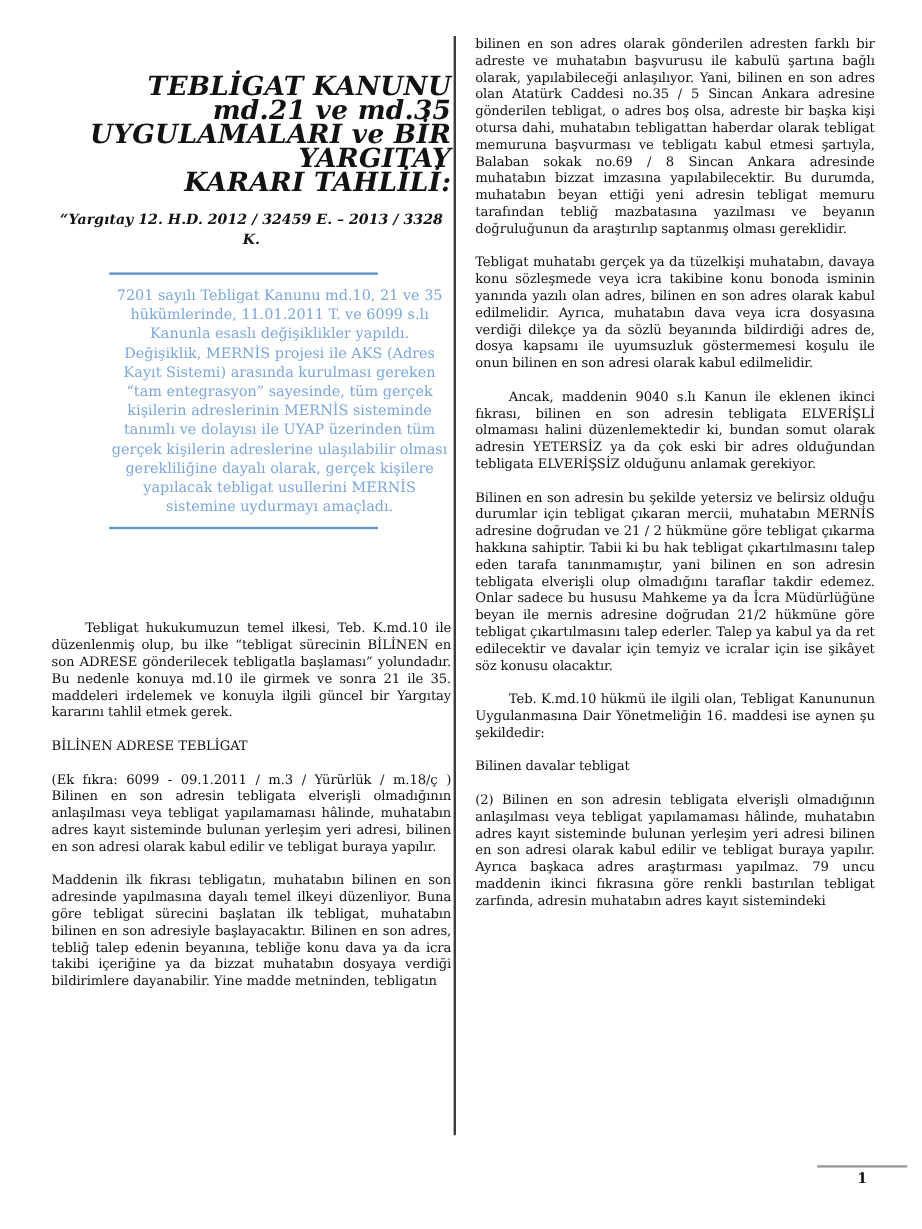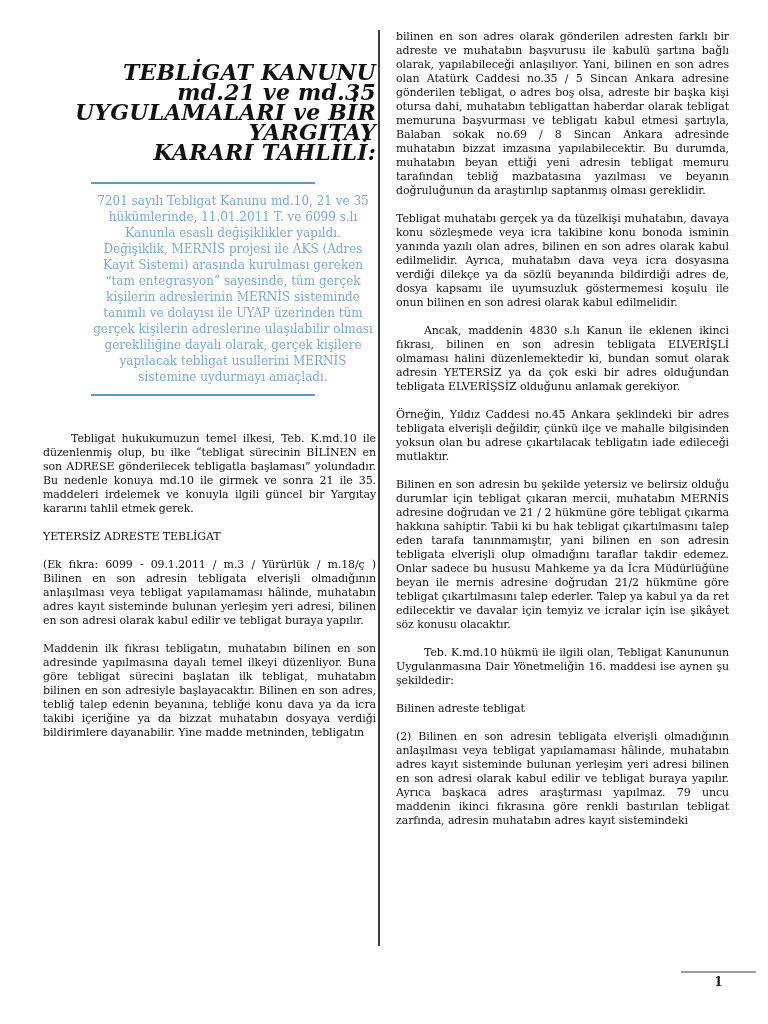--- a/index.html
+++ b/index.html
@@ -59,21 +59,21 @@
   }
   .quote-rule {
     height: 2px;
     width: 224px;
     background: var(--quote_border, #6396cf);
   }
   .quote-rule.top { margin-bottom: 9px; }
   .quote-rule.bottom { margin-top: 9px; }
   .pull-quote-text { padding: 0 1px; }
   .body-text { font-size: 11px; line-height: 14px; letter-spacing: -0.1px; }
-  .quote-wrap { margin-bottom: 36px; }
+  .quote-wrap { margin-bottom: 76px; }
   .par {
     margin: 0 0 14px 0;
     text-align: justify;
   }
   .par.indent { text-indent: 28px; }
   .par.last { margin-bottom: 0; }
   .section-heading {
     margin: 0 0 14px 0;
     text-align: left;
   }
@@ -100,46 +100,46 @@
 
   <div class="col-left">
 
     <div class="doc-title">
       <div>TEBLİGAT KANUNU md.21 ve md.35</div>
       <div>UYGULAMALARI ve BİR YARGITAY</div>
       <div>KARARI TAHLİLİ:</div>
     </div>
 
     <div class="doc-subtitle">
+      <div>“Yargıtay 12. H.D. 2012 / 32459 E. – 2013 / 3328 K.</div>
     </div>
 
     <div class="quote-wrap">
       <div class="pull-quote">
         <div class="quote-rule top"></div>
         <div class="pull-quote-text">7201 sayılı Tebligat Kanunu md.10, 21 ve 35 hükümlerinde, 11.01.2011 T. ve 6099 s.lı Kanunla esaslı değişiklikler yapıldı. Değişiklik, MERNİS projesi ile AKS (Adres Kayıt Sistemi) arasında kurulması gereken “tam entegrasyon” sayesinde, tüm gerçek kişilerin adreslerinin MERNİS sisteminde tanımlı ve dolayısı ile UYAP üzerinden tüm gerçek kişilerin adreslerine ulaşılabilir olması gerekliliğine dayalı olarak, gerçek kişilere yapılacak tebligat usullerini MERNİS sistemine uydurmayı amaçladı.</div>
         <div class="quote-rule bottom"></div>
       </div>
     </div>
 
     <div class="body-text">
       <p class="par indent">Tebligat hukukumuzun temel ilkesi, Teb. K.md.10 ile düzenlenmiş olup, bu ilke “tebligat sürecinin BİLİNEN en son ADRESE gönderilecek tebligatla başlaması” yolundadır. Bu nedenle konuya md.10 ile girmek ve sonra 21 ile 35. maddeleri irdelemek ve konuyla ilgili güncel bir Yargıtay kararını tahlil etmek gerek.</p>
-      <p class="par section-heading">YETERSİZ ADRESTE TEBLİGAT</p>
+      <p class="par section-heading">BİLİNEN ADRESE TEBLİGAT</p>
       <p class="par">(Ek fıkra: 6099 - 09.1.2011 / m.3 / Yürürlük / m.18/ç ) Bilinen en son adresin tebligata elverişli olmadığının anlaşılması veya tebligat yapılamaması hâlinde, muhatabın adres kayıt sisteminde bulunan yerleşim yeri adresi, bilinen en son adresi olarak kabul edilir ve tebligat buraya yapılır.</p>
       <p class="par last">Maddenin ilk fıkrası tebligatın, muhatabın bilinen en son adresinde yapılmasına dayalı temel ilkeyi düzenliyor. Buna göre tebligat sürecini başlatan ilk tebligat, muhatabın bilinen en son adresiyle başlayacaktır. Bilinen en son adres, tebliğ talep edenin beyanına, tebliğe konu dava ya da icra takibi içeriğine ya da bizzat muhatabın dosyaya verdiği bildirimlere dayanabilir. Yine madde metninden, tebligatın</p>
     </div>
   </div>
 
   <div class="col-right body-text">
     <p class="par">bilinen en son adres olarak gönderilen adresten farklı bir adreste ve muhatabın başvurusu ile kabulü şartına bağlı olarak, yapılabileceği anlaşılıyor. Yani, bilinen en son adres olan Atatürk Caddesi no.35 / 5 Sincan Ankara adresine gönderilen tebligat, o adres boş olsa, adreste bir başka kişi otursa dahi, muhatabın tebligattan haberdar olarak tebligat memuruna başvurması ve tebligatı kabul etmesi şartıyla, Balaban sokak no.69 / 8 Sincan Ankara adresinde muhatabın bizzat imzasına yapılabilecektir. Bu durumda, muhatabın beyan ettiği yeni adresin tebligat memuru tarafından tebliğ mazbatasına yazılması ve beyanın doğruluğunun da araştırılıp saptanmış olması gereklidir.</p>
     <p class="par">Tebligat muhatabı gerçek ya da tüzelkişi muhatabın, davaya konu sözleşmede veya icra takibine konu bonoda isminin yanında yazılı olan adres, bilinen en son adres olarak kabul edilmelidir. Ayrıca, muhatabın dava veya icra dosyasına verdiği dilekçe ya da sözlü beyanında bildirdiği adres de, dosya kapsamı ile uyumsuzluk göstermemesi koşulu ile onun bilinen en son adresi olarak kabul edilmelidir.</p>
-    <p class="par indent">Ancak, maddenin 4830 s.lı Kanun ile eklenen ikinci fıkrası, bilinen en son adresin tebligata ELVERİŞLİ olmaması halini düzenlemektedir ki, bundan somut olarak adresin YETERSİZ ya da çok eski bir adres olduğundan tebligata ELVERİŞSİZ olduğunu anlamak gerekiyor.</p>
-    <p class="par">Örneğin, Yıldız Caddesi no.45 Ankara şeklindeki bir adres tebligata elverişli değildir, çünkü ilçe ve mahalle bilgisinden yoksun olan bu adrese çıkartılacak tebligatın iade edileceği mutlaktır.</p>
+    <p class="par indent">Ancak, maddenin 9040 s.lı Kanun ile eklenen ikinci fıkrası, bilinen en son adresin tebligata ELVERİŞLİ olmaması halini düzenlemektedir ki, bundan somut olarak adresin YETERSİZ ya da çok eski bir adres olduğundan tebligata ELVERİŞSİZ olduğunu anlamak gerekiyor.</p>
     <p class="par">Bilinen en son adresin bu şekilde yetersiz ve belirsiz olduğu durumlar için tebligat çıkaran mercii, muhatabın MERNİS adresine doğrudan ve 21 / 2 hükmüne göre tebligat çıkarma hakkına sahiptir. Tabii ki bu hak tebligat çıkartılmasını talep eden tarafa tanınmamıştır, yani bilinen en son adresin tebligata elverişli olup olmadığını taraflar takdir edemez. Onlar sadece bu hususu Mahkeme ya da İcra Müdürlüğüne beyan ile mernis adresine doğrudan 21/2 hükmüne göre tebligat çıkartılmasını talep ederler. Talep ya kabul ya da ret edilecektir ve davalar için temyiz ve icralar için ise şikâyet söz konusu olacaktır.</p>
     <p class="par indent">Teb. K.md.10 hükmü ile ilgili olan, Tebligat Kanununun Uygulanmasına Dair Yönetmeliğin 16. maddesi ise aynen şu şekildedir:</p>
-    <p class="par section-heading">Bilinen adreste tebligat</p>
+    <p class="par section-heading">Bilinen davalar tebligat</p>
     <p class="par last">(2) Bilinen en son adresin tebligata elverişli olmadığının anlaşılması veya tebligat yapılamaması hâlinde, muhatabın adres kayıt sisteminde bulunan yerleşim yeri adresi bilinen en son adresi olarak kabul edilir ve tebligat buraya yapılır. Ayrıca başkaca adres araştırması yapılmaz. 79 uncu maddenin ikinci fıkrasına göre renkli bastırılan tebligat zarfında, adresin muhatabın adres kayıt sistemindeki</p>
   </div>
 
   <div class="footer">
     <div class="page-number">1</div>
   </div>
 
 </div>
 
 </body></html>

